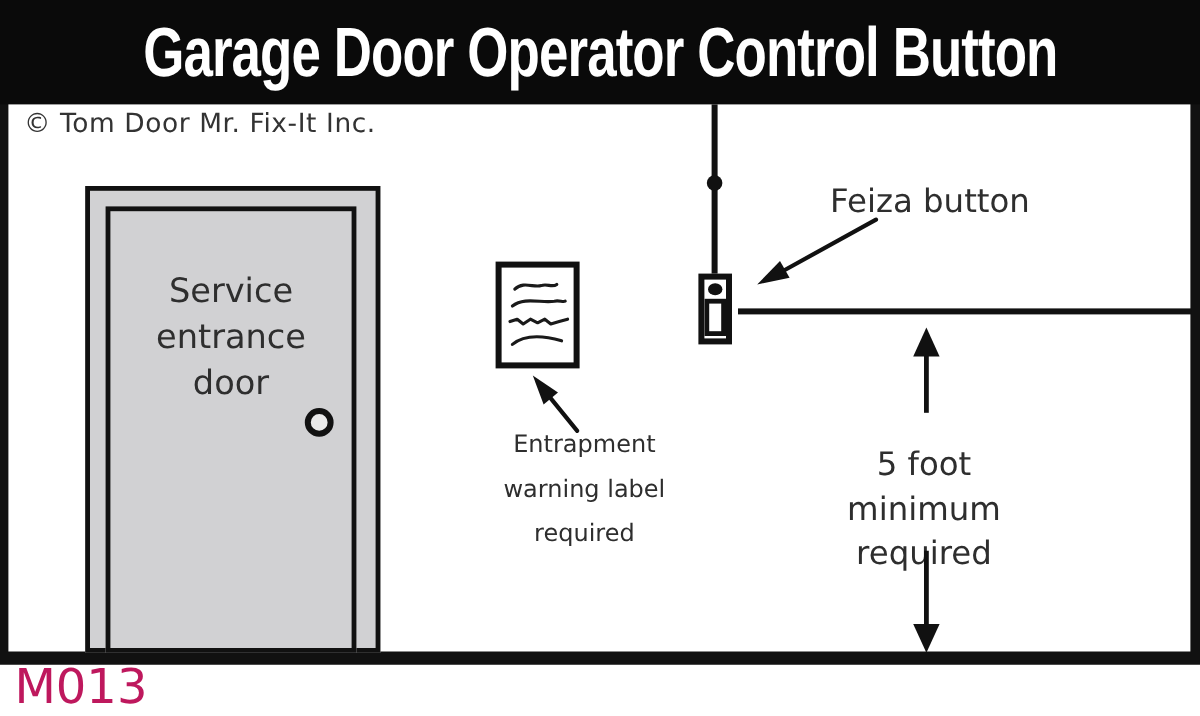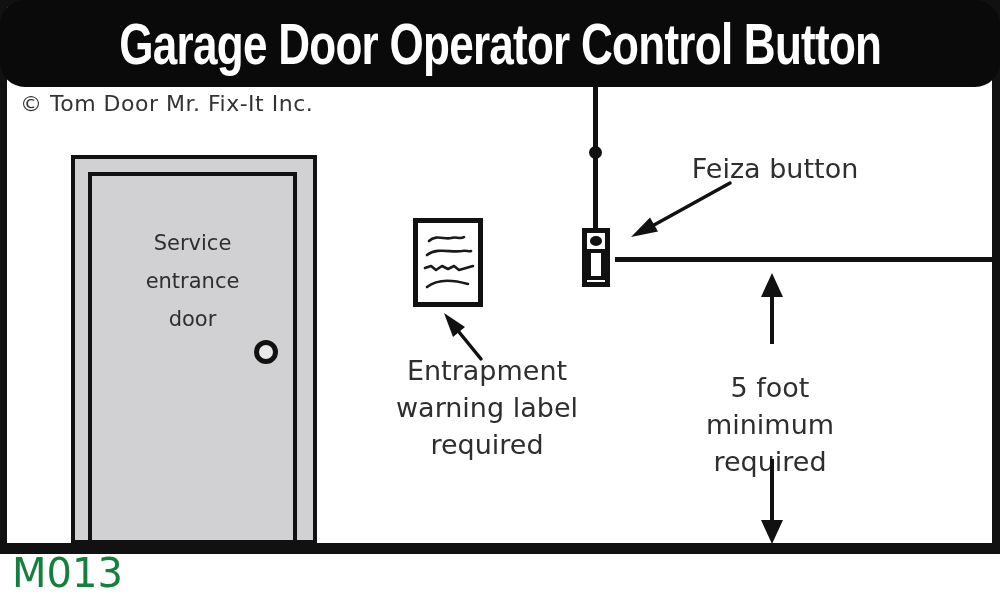--- a/index.html
+++ b/index.html
@@ -24,21 +24,21 @@
     border-left:7px solid var(--ink);
     border-right:8px solid var(--ink);
     border-top:7px solid var(--ink);
     border-bottom:11px solid var(--ink);
     background:transparent;
   }
   
   .titlebar{
     position:absolute;left:0;top:0;width:1000px;height:87px;
     background:var(--title-bg);
-    display:flex;align-items:center;justify-content:center;border-radius:25px;
+    display:flex;align-items:center;justify-content:center;
   }
   .title{
     color:var(--title-fg);
     font-family:"Liberation Sans", sans-serif;
     font-weight:700;font-size:58px;line-height:87px;
     white-space:nowrap;letter-spacing:-1px;
     transform:scaleX(0.76);transform-origin:center center;
   }
   .copyright{
     position:absolute;left:20px;top:91px;
@@ -48,36 +48,36 @@
   .door-frame{
     position:absolute;left:71px;top:155px;width:246px;height:389px;
     background:var(--door-gray);border:4px solid var(--ink);box-sizing:border-box;
   }
   .door-panel{
     position:absolute;left:88px;top:172px;width:209px;height:372px;
     background:var(--door-gray);border:4px solid var(--ink);box-sizing:border-box;
   }
   .door-label{
     position:absolute;left:88px;top:224px;width:209px;
-    text-align:center;font-size:21px;line-height:38px;
+    text-align:center;font-size:28px;line-height:38px;
     white-space:pre-line;color:var(--text-ink);
   }
   .door-knob{
     position:absolute;left:254px;top:340px;width:24px;height:24px;
     border-radius:50%;border:5px solid var(--ink);
     background:var(--knob-fill);box-sizing:border-box;
   }
   
   .warning-sticker{
     position:absolute;left:413px;top:218px;width:70px;height:89px;
     border:5px solid var(--ink);background:#ffffff;box-sizing:border-box;
   }
   .warning-caption{
     position:absolute;left:387px;top:352px;width:200px;
-    text-align:center;font-size:27px;line-height:37px;
+    text-align:center;font-size:20px;line-height:37px;
     white-space:pre-line;color:var(--text-ink);
   }
   
   .wire{position:absolute;left:593px;top:87px;width:5px;height:142px;background:var(--ink);}
   .wire-dot{position:absolute;left:589px;top:146px;width:13px;height:13px;border-radius:50%;background:var(--ink);}
   .pb-outer{
     position:absolute;left:582px;top:228px;width:28px;height:59px;
     border:5px solid var(--ink);background:#ffffff;box-sizing:border-box;
   }
   .pb-led{position:absolute;left:3px;top:3px;width:12px;height:10px;border-radius:50%;background:var(--ink);}
@@ -90,21 +90,21 @@
     position:absolute;left:675px;top:153px;width:200px;
     text-align:center;font-size:27px;color:var(--text-ink);white-space:nowrap;
   }
   .measure-caption{
     position:absolute;left:670px;top:345px;width:200px;
     text-align:center;font-size:27px;line-height:37px;
     white-space:pre-line;color:var(--text-ink);margin-top:24px;
   }
   .code{
     position:absolute;left:12px;top:551px;
-    font-size:40px;line-height:44px;color:#15803d;
+    font-size:40px;line-height:44px;color:#be185d;
   }
   .overlay{position:absolute;left:0;top:0;width:1000px;height:597px;pointer-events:none;}
   .ink-line{stroke:var(--ink);stroke-width:3.5;fill:none;stroke-linecap:round;}
   .ink-line-thick{stroke:var(--ink);stroke-width:4;fill:none;stroke-linecap:butt;}
   .ink-head{fill:var(--ink);stroke:none;}
   .squiggle{stroke:#1a1a1a;stroke-width:2.6;fill:none;stroke-linecap:round;stroke-linejoin:round;}
 </style>
 </head>
 <body>
 

